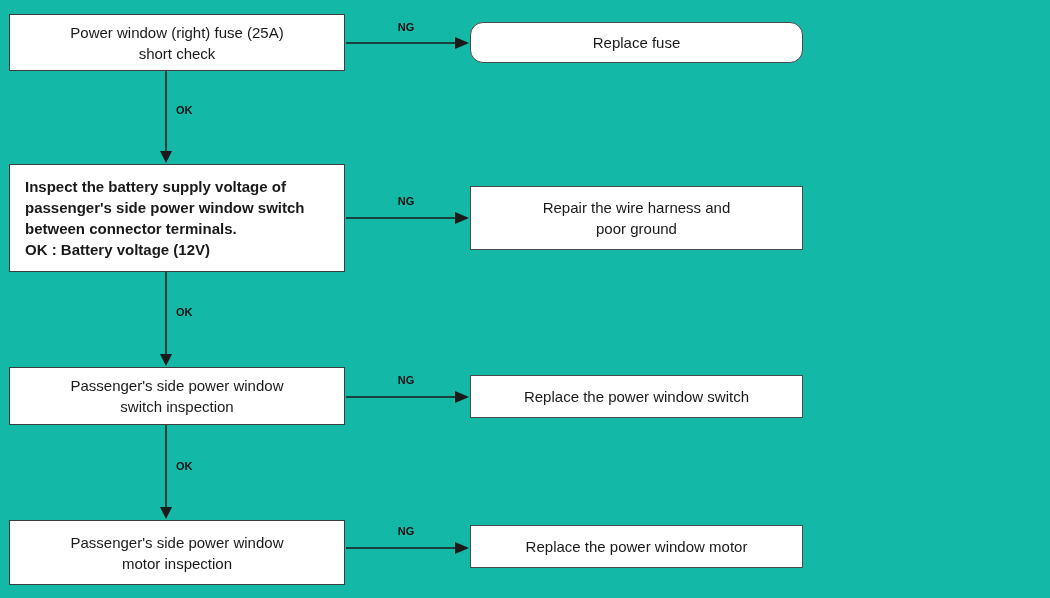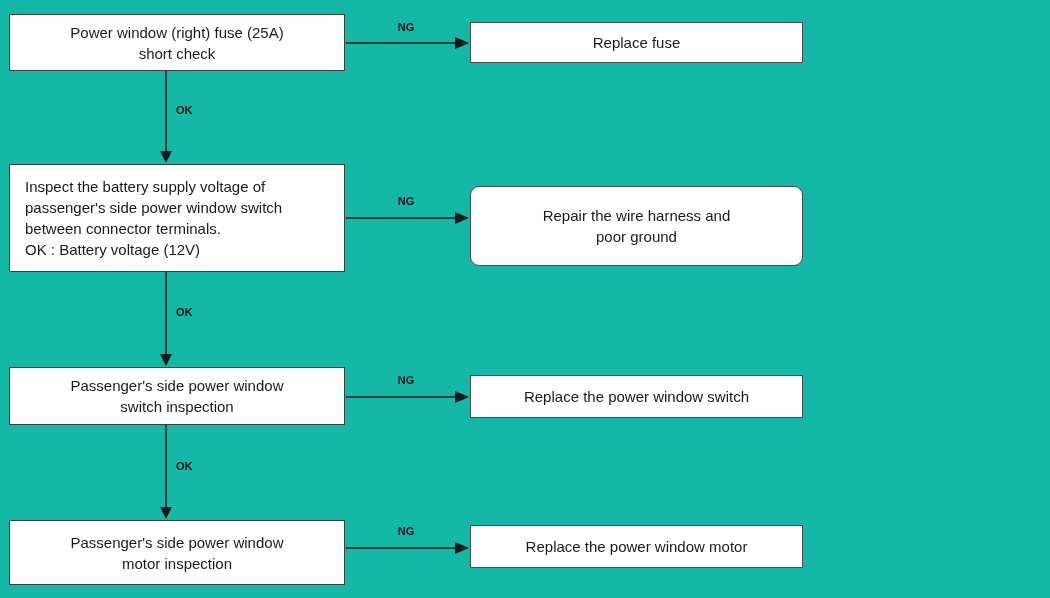--- a/index.html
+++ b/index.html
@@ -35,25 +35,25 @@
     line-height: 21px;
     white-space: pre-line;
   }
   .node.left-align {
     justify-content: flex-start;
     text-align: left;
     padding-left: 15px;
     padding-right: 8px;
   }
   .step0 { left: 9px;   top: 14px;  width: 336px; height: 57px;  }
-  .step1 { left: 9px;   top: 164px; width: 336px; height: 108px; }
+  .step1 { left: 9px;   top: 164px; width: 336px; height: 108px; font-weight: bold; }
   .step2 { left: 9px;   top: 367px; width: 336px; height: 58px;  }
   .step3 { left: 9px;   top: 520px; width: 336px; height: 65px;  }
-  .res0  { left: 470px; top: 22px;  width: 333px; height: 41px;  border-color: #4a4a4a; }
-  .res1  { left: 470px; top: 186px; width: 333px; height: 80px;  border-color: #4a4a4a; border-radius: 9px; }
+  .res0  { left: 470px; top: 22px;  width: 333px; height: 41px;  border-color: #4a4a4a; border-radius: 13px; }
+  .res1  { left: 470px; top: 186px; width: 333px; height: 64px;  border-color: #4a4a4a; }
   .res2  { left: 470px; top: 375px; width: 333px; height: 43px;  border-color: #4a4a4a; }
   .res3  { left: 470px; top: 525px; width: 333px; height: 43px;  border-color: #4a4a4a; }
   .flow-label {
     position: absolute;
     font-size: 11px;
     font-weight: bold;
     color: #111111;
   }
   .ok0 { left: 176px; top: 104px; }
   .ok1 { left: 176px; top: 306px; }

